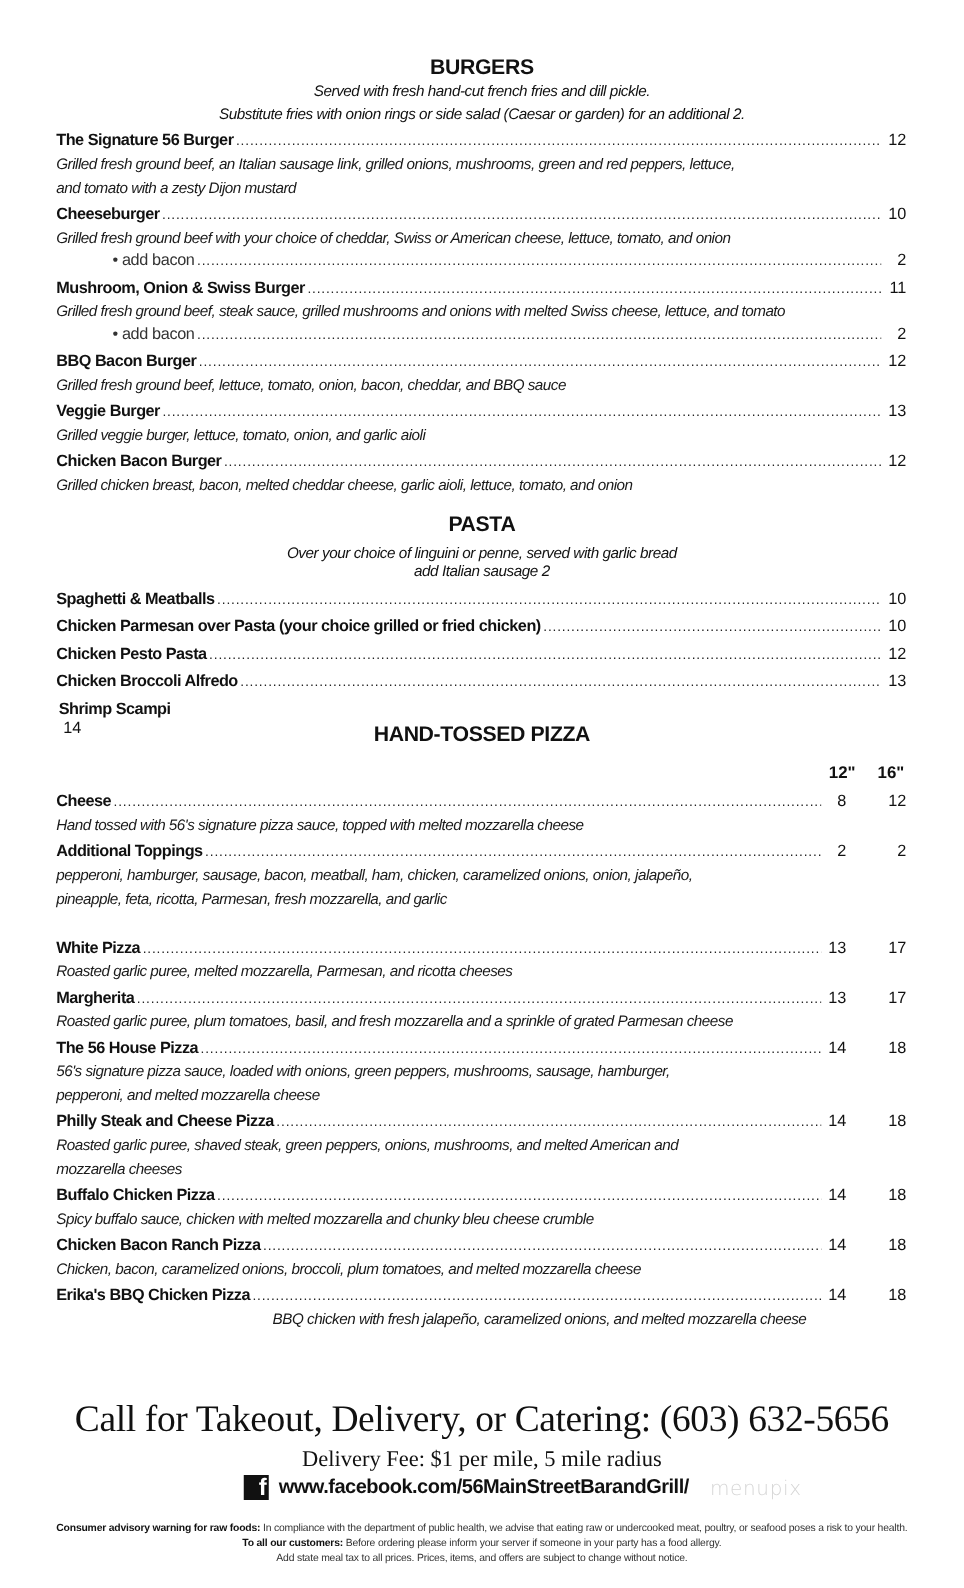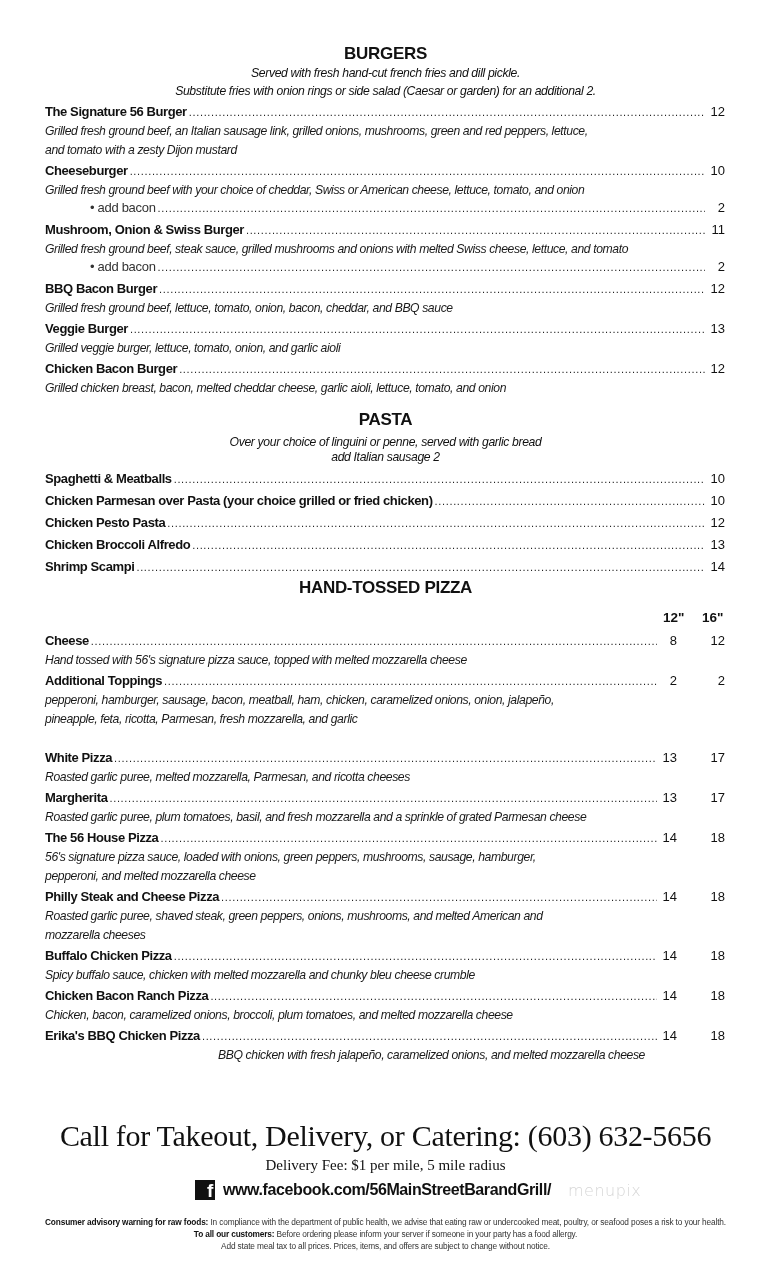--- a/index.html
+++ b/index.html
@@ -12,21 +12,21 @@
   .row .addon { white-space: nowrap; font-weight: normal; letter-spacing: -0.3px; padding-left: 45px; color: #333; }
   .row .dots { flex: 1; overflow: hidden; white-space: nowrap; margin: 0 2px; color: #222; letter-spacing: 1.6px; font-size: 11px; }
   .row .dots::after { content: ". . . . . . . . . . . . . . . . . . . . . . . . . . . . . . . . . . . . . . . . . . . . . . . . . . . . . . . . . . . . . . . . . . . . . . . . . . . . . . . . . . . . . . . . . . . . . . . . . . . . . . . . . . . . . . . . . . . . . . . . . . . . . . . . . . . . . . . . . . . . . . . . . . . . . . . . . . . . . . . . . . . . . . ."; letter-spacing: -1.2px; }
   .row .price { white-space: nowrap; text-align: right; min-width: 18px; }
   .row.full { width: 680px; }
   .row.pizza { width: 632px; }
   .price16 { position: absolute; right: 46px; font-size: 13px; text-align: right; }
   .desc { position: absolute; left: 45px; width: 600px; font-style: italic; font-size: 12.2px; line-height: 18.5px; letter-spacing: -0.4px; color: #1a1a1a; }
   .size-head { position: absolute; font-weight: bold; font-size: 13.5px; }
   .call { position: absolute; left: 0; width: 771px; text-align: center; font-family: "Liberation Serif", serif; font-size: 30px; letter-spacing: -0.3px; top: 1119px; }
-  .fee { position: absolute; left: 0; width: 771px; text-align: center; font-family: "Liberation Serif", serif; font-size: 15px; top: 1157px; }
+  .fee { position: absolute; left: 0; width: 771px; text-align: center; font-family: "Liberation Serif", serif; font-size: 18px; top: 1157px; }
   .fb { position: absolute; left: 195px; top: 1180px; display: flex; align-items: center; gap: 8px; font-size: 16px; font-weight: bold; letter-spacing: -0.4px; }
   .fb-icon { width: 20px; height: 20px; background: #111; color: #fff; font-weight: bold; font-size: 19px; line-height: 22px; text-align: right; box-sizing: border-box; padding-right: 2px; font-family: "Liberation Sans", sans-serif; }
   .watermark { position: absolute; left: 568px; top: 1181px; font-size: 16px; color: #d6d6d6; letter-spacing: 0.5px; font-family: "DejaVu Sans", sans-serif; font-weight: 300; }
   .fine { position: absolute; left: 0; width: 771px; text-align: center; font-size: 8.3px; color: #333; letter-spacing: -0.15px; }
   .fine b { color: #111; }
 </style>
 </head>
 <body>
 
 <div class="page">
@@ -107,21 +107,21 @@
   <div class="row full" style="top:515px;">
     <span class="name">Chicken Pesto Pasta</span>
       <span class="dots"></span>
       <span class="price">12</span>
   </div>
   <div class="row full" style="top:537px;">
     <span class="name">Chicken Broccoli Alfredo</span>
       <span class="dots"></span>
       <span class="price">13</span>
   </div>
-  <div class="row full" style="top:559px;">
+  <div class="row full" style="top:559px;flex-direction:column;">
     <span class="name">Shrimp Scampi</span>
       <span class="dots"></span>
       <span class="price">14</span>
   </div>
 
   <div class="section-title" style="top:578px;">HAND-TOSSED PIZZA</div>
   <div class="size-head" style="top:610px; left:663px;">12"</div>
   <div class="size-head" style="top:610px; left:702px;">16"</div>
 
   <div class="row pizza" style="top:633px;">

